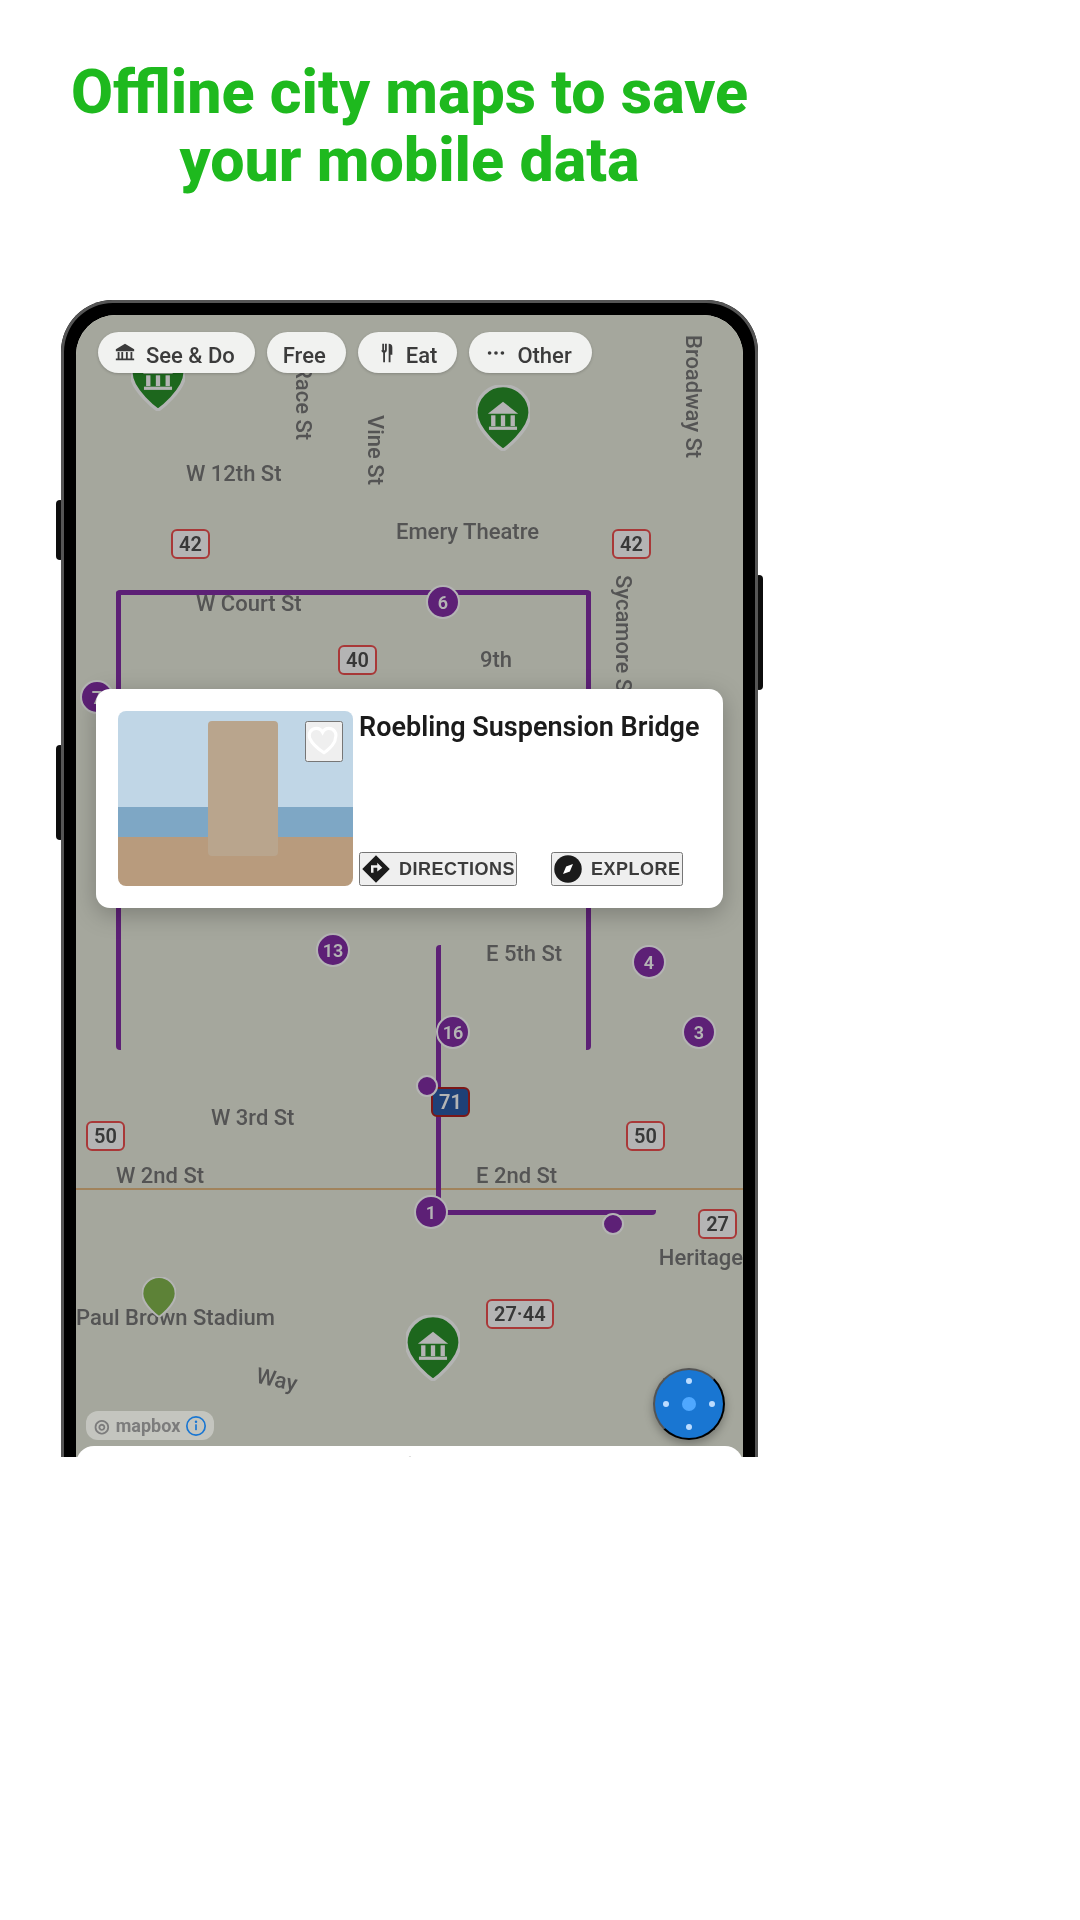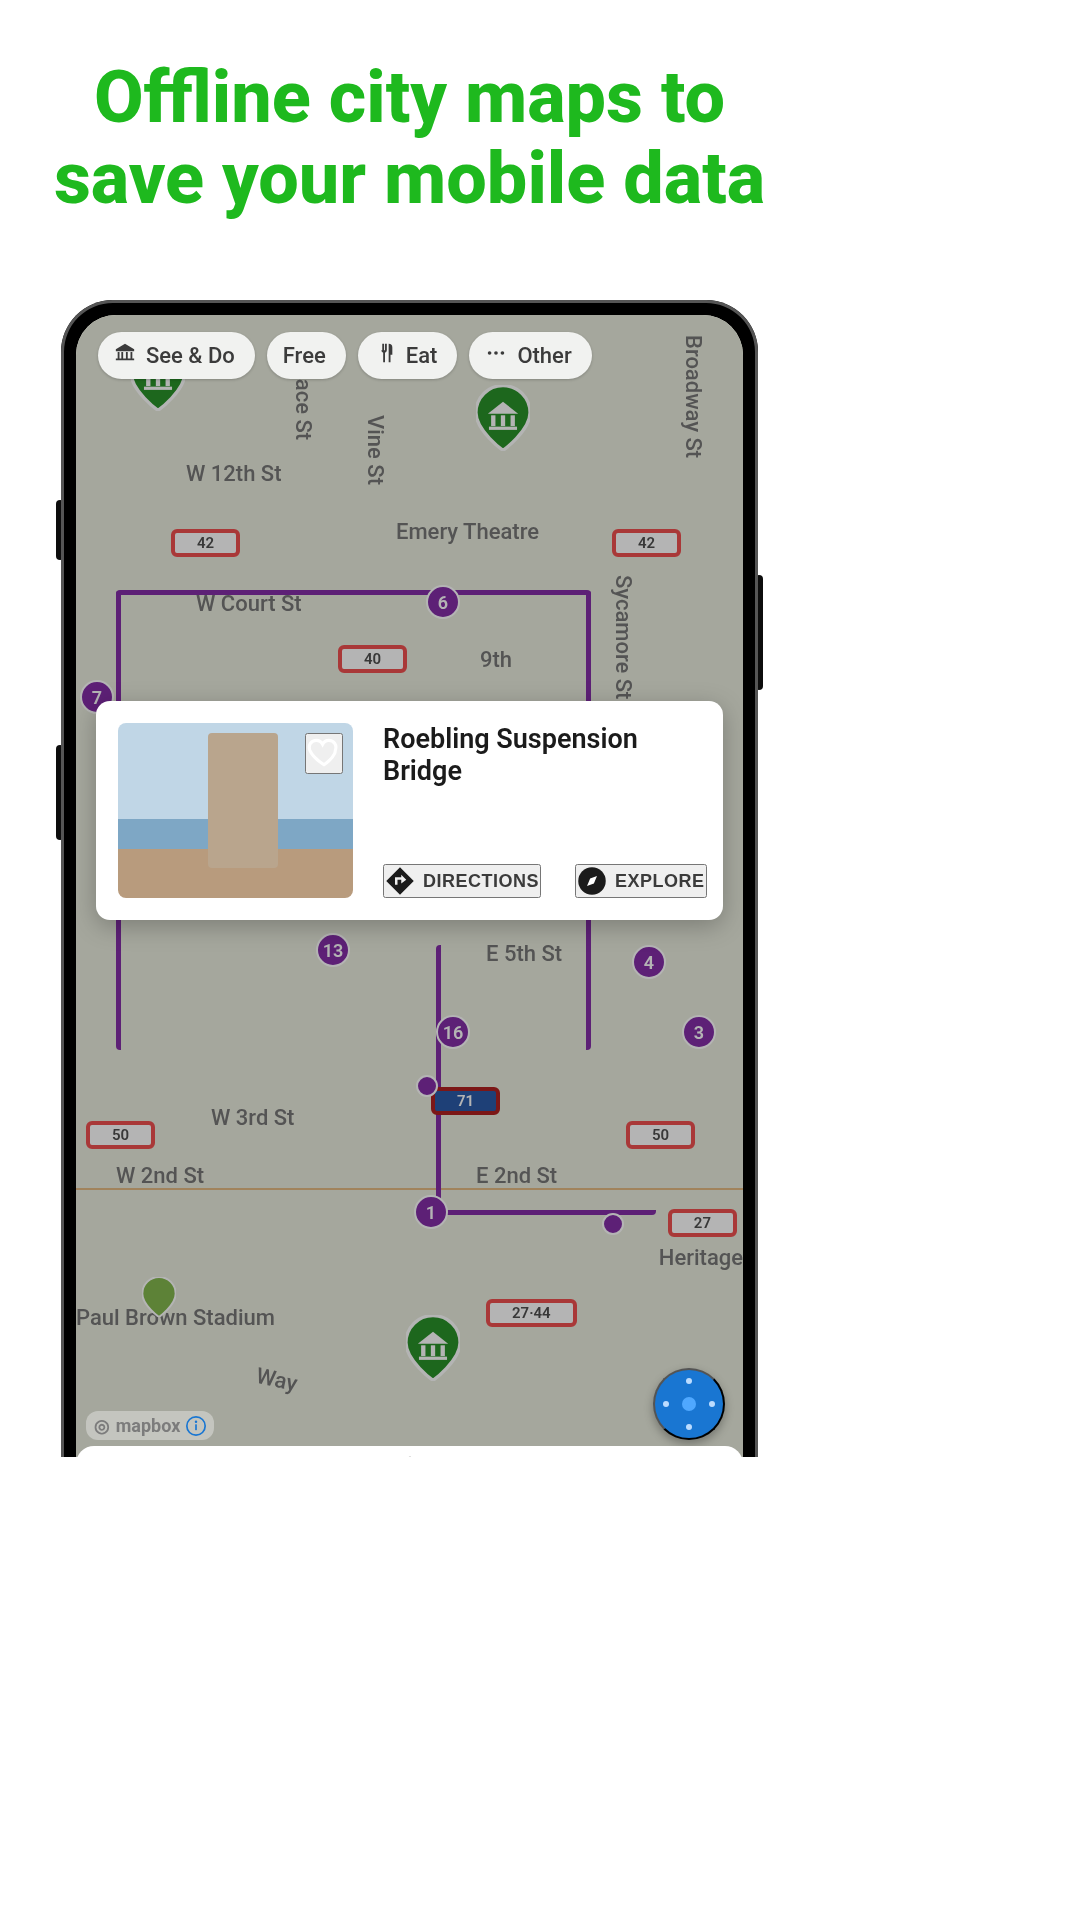--- a/index.html
+++ b/index.html
@@ -8,21 +8,21 @@
     height: 1457px;
     font-family: -apple-system, BlinkMacSystemFont, 'Segoe UI', Roboto, sans-serif;
     background: #ffffff;
     overflow: hidden;
     position: relative;
   }
   .headline {
     text-align: center;
     font-weight: 800;
     color: #1eb91e;
-    font-size: 72px;
+    font-size: 61px;
     line-height: 1.12;
     padding: 58px 30px 0;
   }
   .phone-frame {
     position: absolute;
     left: 61px; width: 697px;
     top: 300px; height: 1200px;
     border-radius: 52px 52px 0 0;
     background: #000;
     padding: 15px 15px 0 15px;
@@ -56,21 +56,21 @@
 
   
   .chips {
     position: absolute;
     top: 17px; left: 22px; right: 22px;
     display: flex; gap: 12px;
   }
   .chip {
     background: #f1f2f0;
     border-radius: 999px;
-    padding: 10px 20px 10px 16px;
+    padding: 10px 20px 4px 16px;
     display: flex; align-items: center; gap: 10px;
     font-size: 22px; font-weight: 500; color: #3b3b3b;
     box-shadow: 0 1px 3px rgba(0,0,0,.2);
   }
   .chip svg { width: 22px; height: 22px; fill:#3b3b3b; }
 
   
   .route {
     position: absolute;
     border: 5px solid #7b1fa2;
@@ -85,32 +85,32 @@
   }
   .purple-dot.sm{width:22px;height:22px;font-size:0;}
 
   .poi-pin {
     position: absolute;
     width: 54px; height: 66px;
   }
   .poi-pin svg{width:100%;height:100%;}
 
   .shield {
-    position:absolute; font-size:15px; font-weight:600; color:#444;
-    background:#fff; border:4px solid #ef4444; border-radius:6px;
-    padding:1px 22px;
+    position:absolute; font-size:20px; font-weight:600; color:#444;
+    background:#fff; border:2px solid #ef4444; border-radius:6px;
+    padding:1px 6px;
   }
 
   
   .place-card {
     position: absolute;
-    left: 20px; right: 20px; top: 386px;
+    left: 20px; right: 20px; top: 374px;
     background: #fff; border-radius: 14px;
     box-shadow: 0 6px 24px rgba(0,0,0,.25);
-    display: flex; padding: 22px; gap: 30px;
+    display: flex; padding: 22px; gap: 6px;
     min-height: 218px;
   }
   .thumb {
     width: 235px; height: 175px; border-radius: 8px;
     background: linear-gradient(180deg,#c0d6e6 0 55%, #7ea7c5 55% 72%, #b89b7d 72%);
     position: relative; flex-shrink: 0;
   }
   .thumb .tower{position:absolute;left:90px;top:10px;width:70px;height:135px;background:#b9a58d;border-radius:4px;}
   .heart-btn { position:absolute; right:10px; top:10px; }
   .heart-btn svg{width:34px;height:34px;stroke:#fff;stroke-width:2.2;fill:none;}

